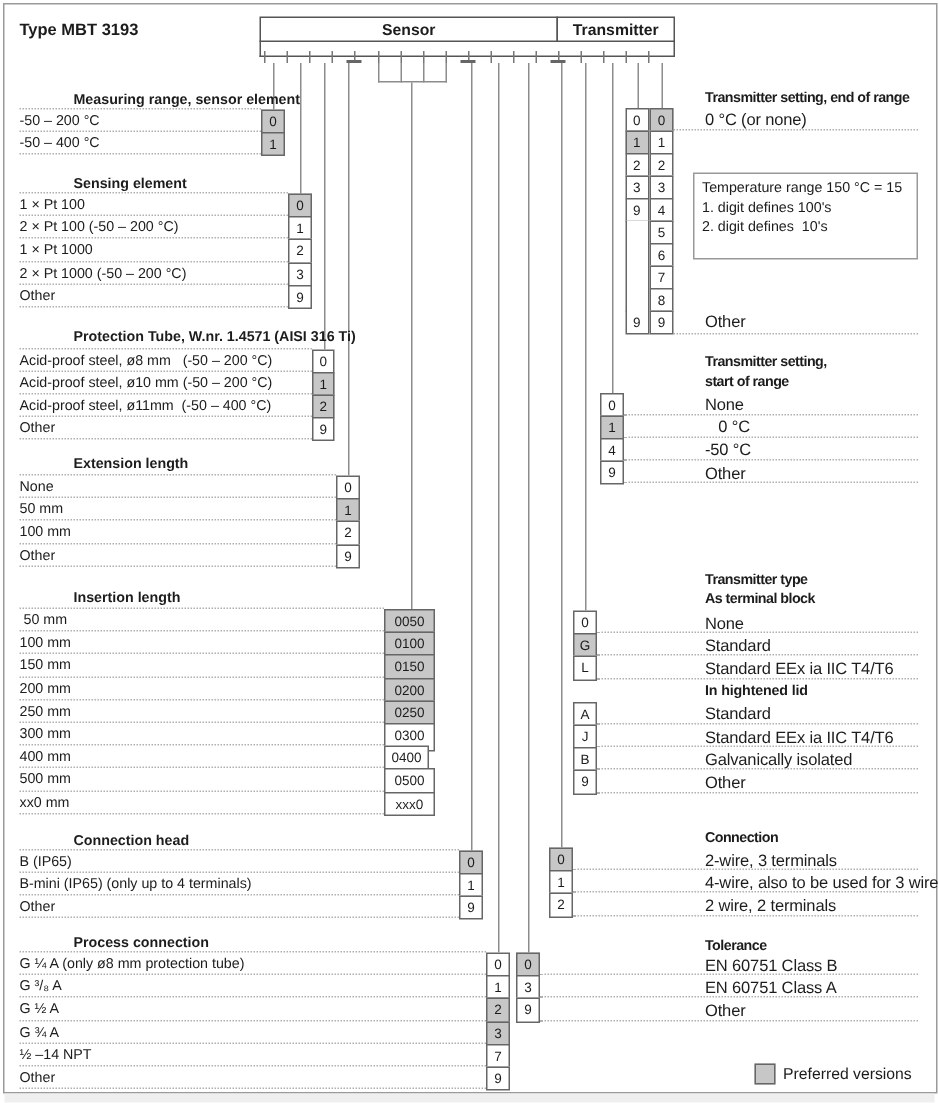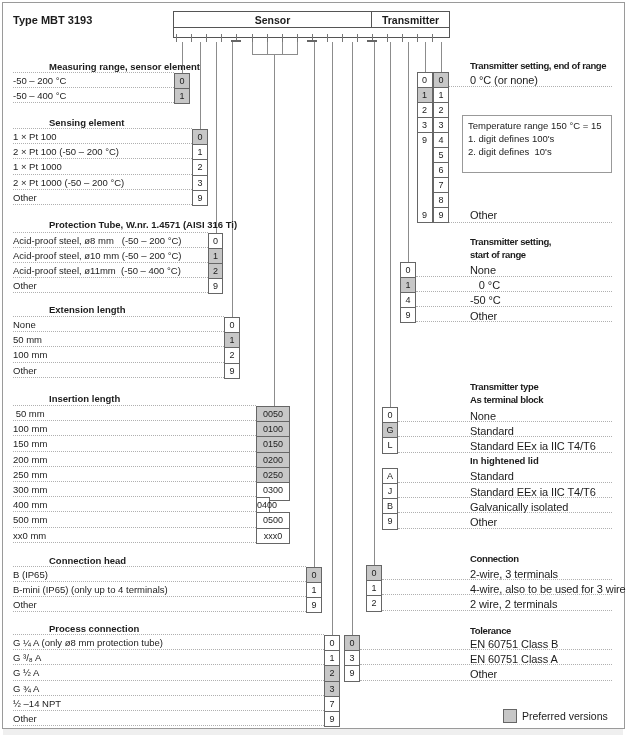--- a/index.html
+++ b/index.html
@@ -154,21 +154,21 @@
       <div class="dot" style="left: 13px; top: 465.8px; width: 243px;"></div>
       <div class="cell pref" style="left: 256px; top: 451.6px; width: 34px; height: 16.2px; line-height: 14.7px;">0200</div>
       <div class="lbl" style="left: 13px; top: 468.8px;">250 mm</div>
       <div class="dot" style="left: 13px; top: 481px; width: 243px;"></div>
       <div class="cell pref" style="left: 256px; top: 466.8px; width: 34px; height: 16.2px; line-height: 14.7px;">0250</div>
       <div class="lbl" style="left: 13px; top: 484px;">300 mm</div>
       <div class="dot" style="left: 13px; top: 496.2px; width: 243px;"></div>
       <div class="cell" style="left: 256px; top: 482px; width: 34px; height: 19px; line-height: 14.7px;">0300</div>
       <div class="lbl" style="left: 13px; top: 499.2px; text-align: center;">400 mm</div>
       <div class="dot" style="left: 13px; top: 511.4px; width: 243px;"></div>
-      <div class="cell" style="left: 256px; top: 497.2px; width: 14px; height: 16.2px; line-height: 14.7px;">0400</div>
+      <div class="cell" style="left: 256px; top: 497.2px; width: 30px; height: 16.2px; line-height: 14.7px;">0400</div>
       <div class="lbl" style="left: 13px; top: 514.4px;">500 mm</div>
       <div class="dot" style="left: 13px; top: 526.6px; width: 243px;"></div>
       <div class="cell" style="left: 256px; top: 512.4px; width: 34px; height: 16.2px; line-height: 14.7px;">0500</div>
       <div class="lbl" style="left: 13px; top: 529.6px;">xx0 mm</div>
       <div class="dot" style="left: 13px; top: 541.8px; width: 243px;"></div>
       <div class="cell" style="left: 256px; top: 527.6px; width: 34px; height: 16.2px; line-height: 14.7px;">xxx0</div>
       <div class="shead" style="top: 554.5px;">Connection head</div>
       <div class="dot" style="left: 13px; top: 565.5px; width: 293px;"></div>
       <div class="lbl" style="left: 13px; top: 568.5px;">B (IP65)</div>
       <div class="dot" style="left: 13px; top: 580.7px; width: 293px;"></div>

